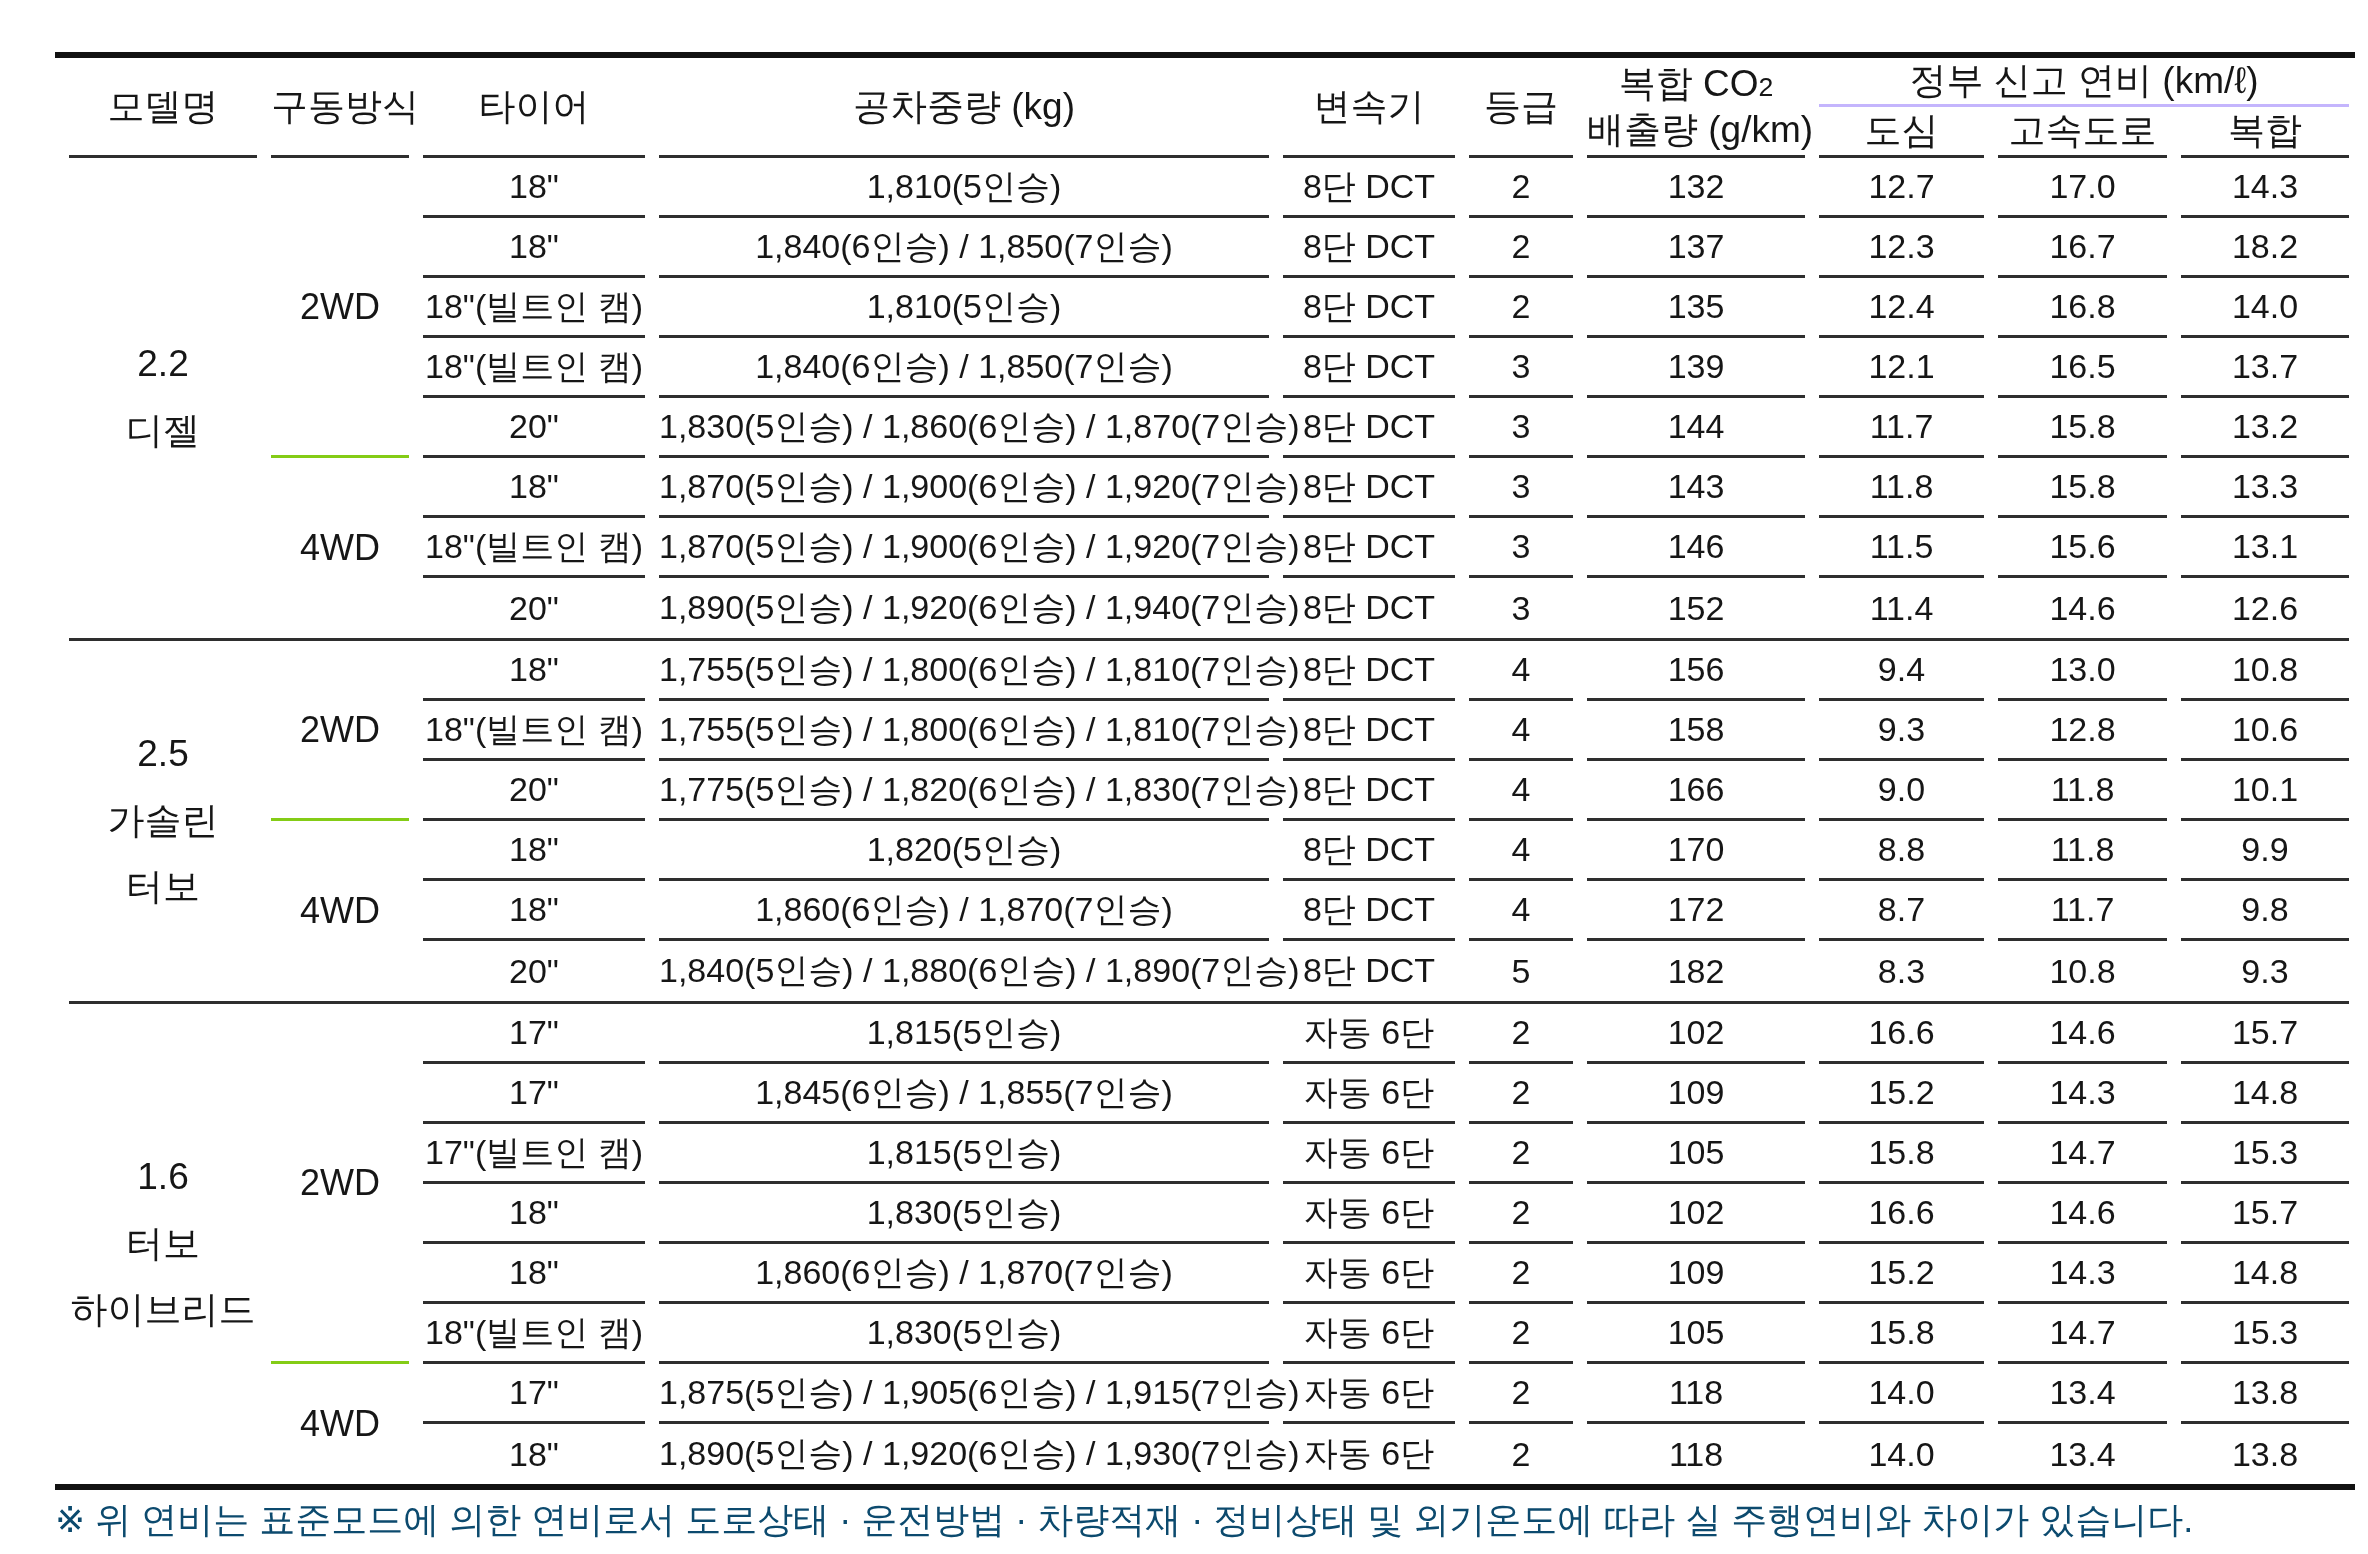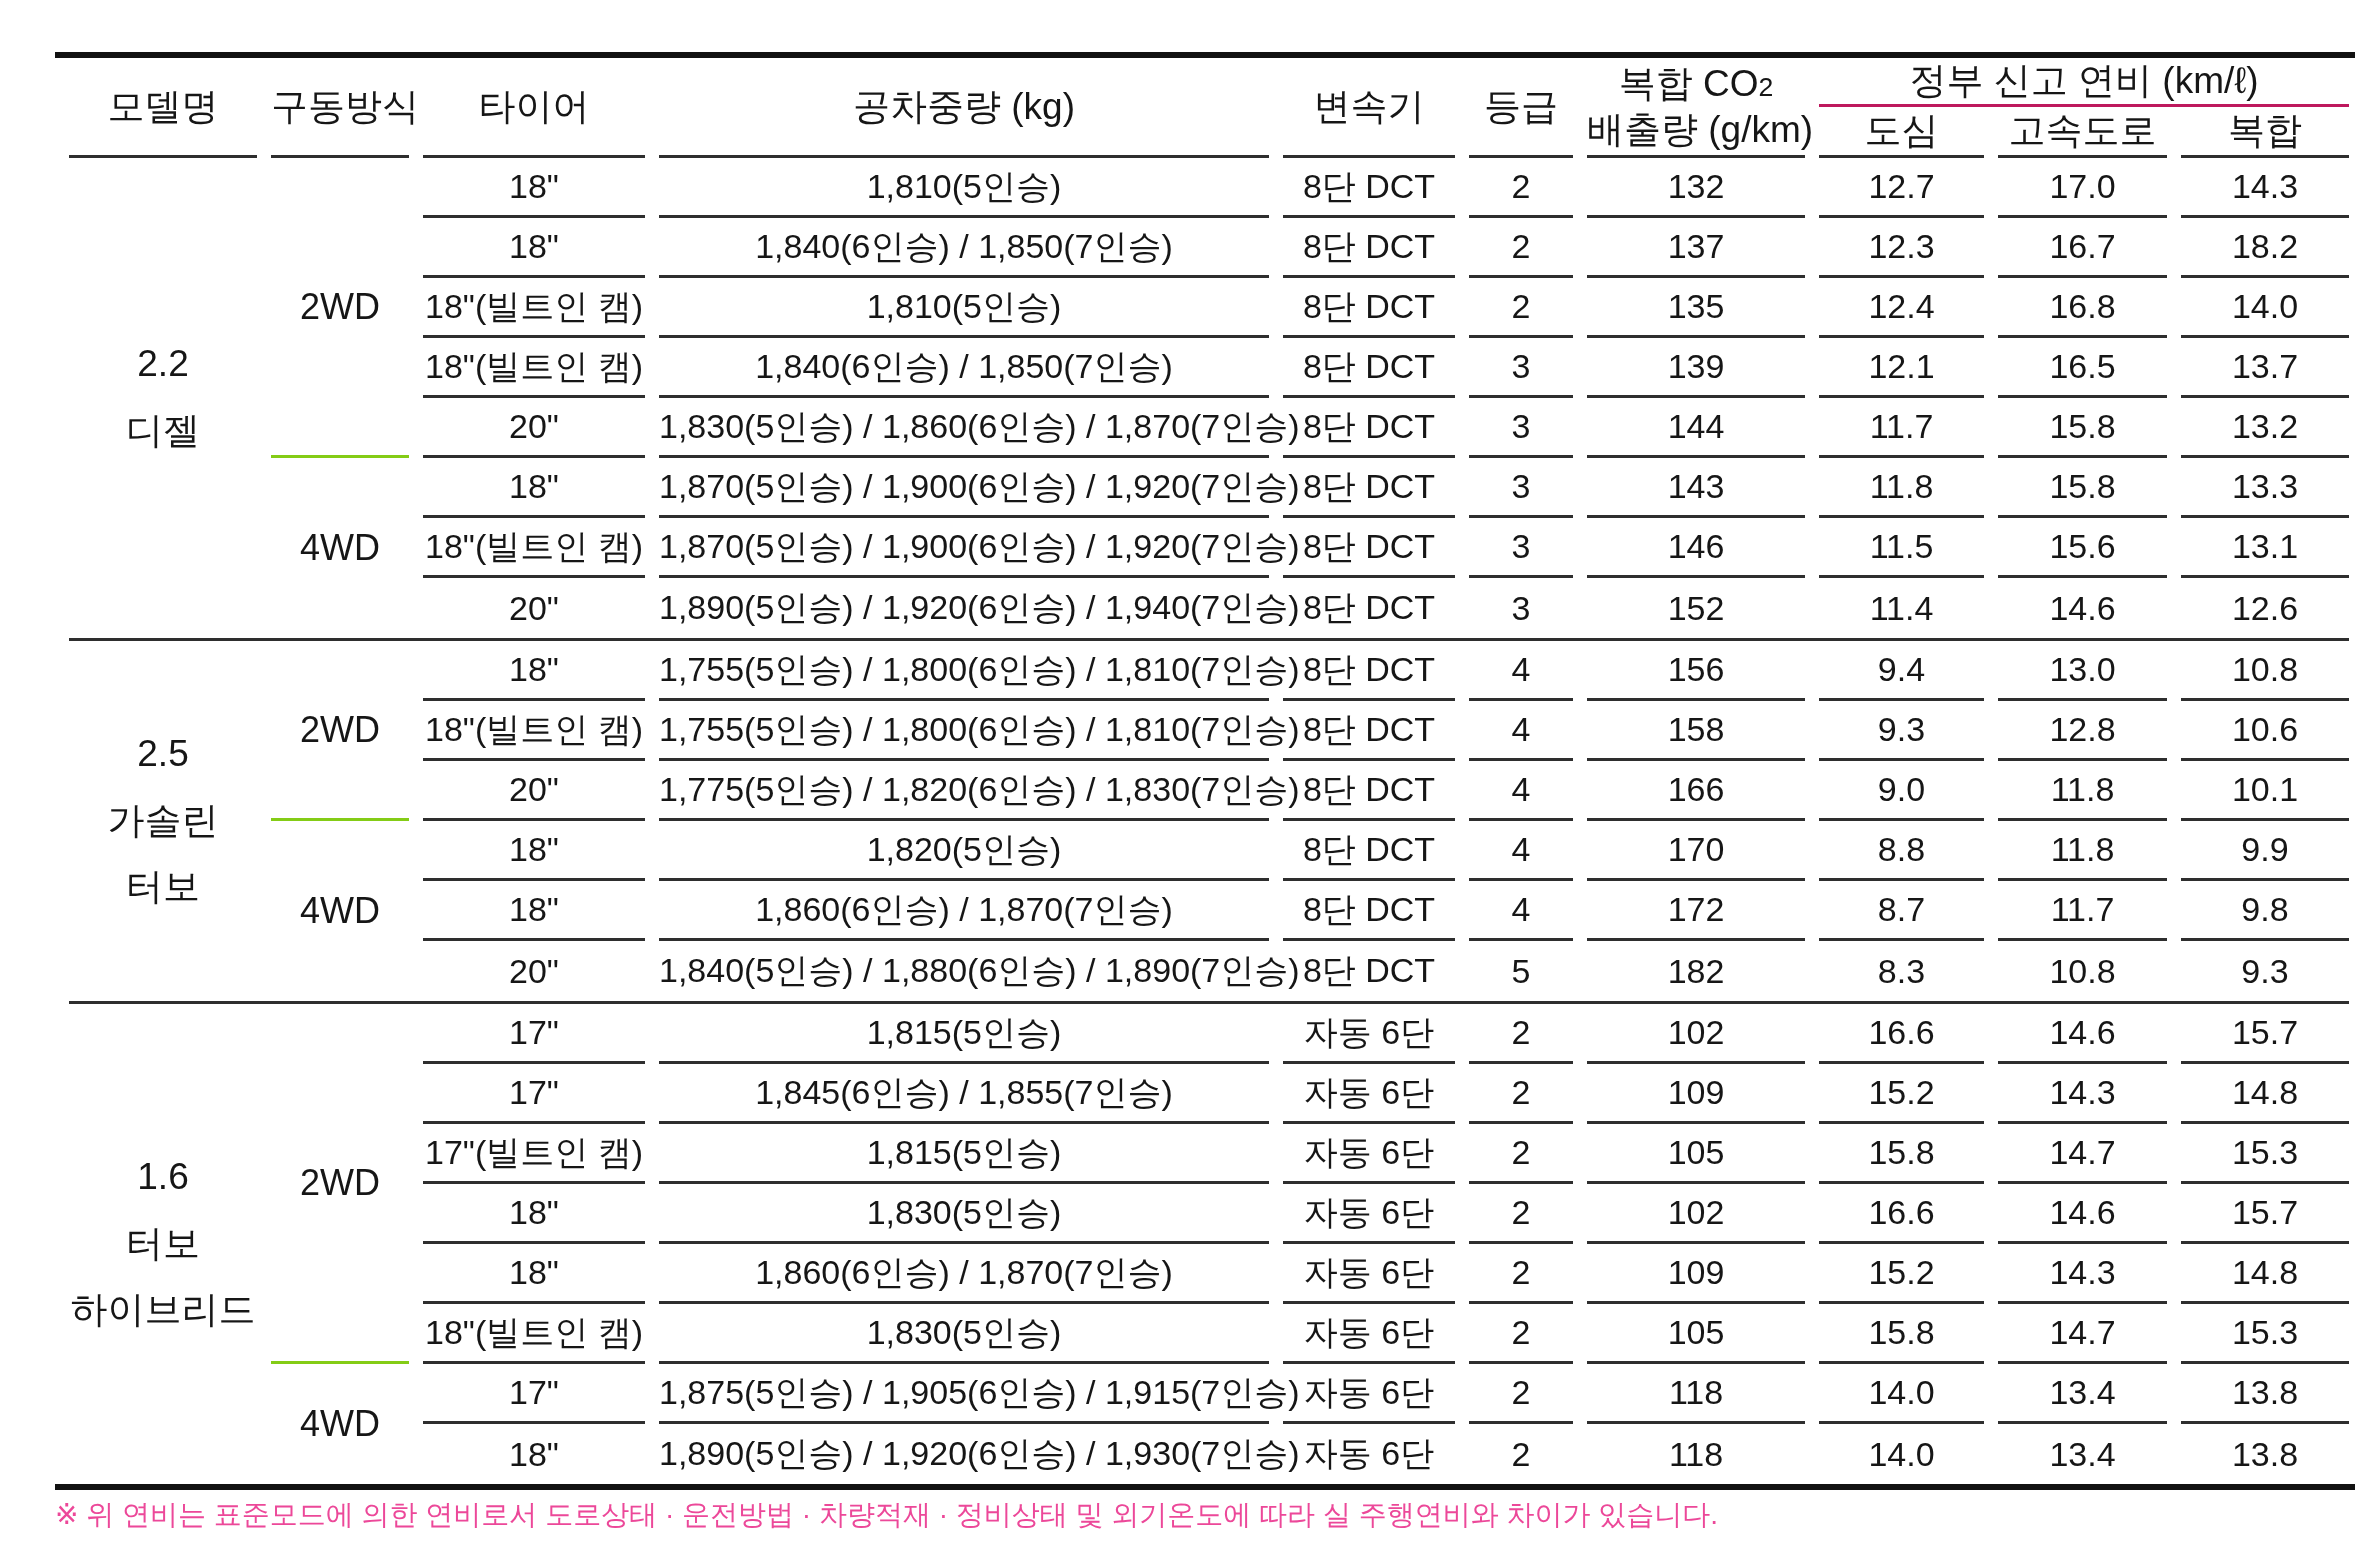--- a/index.html
+++ b/index.html
@@ -13,34 +13,34 @@
   }
   table{
     width:100%;border-collapse:separate;border-spacing:14px 0;table-layout:fixed;
   }
   th,td{padding:0;text-align:center;vertical-align:middle;font-weight:400;}
   thead th{
     font-size:37px;line-height:1.22;height:46px;
     border-bottom:3px solid #2e2e2e;white-space:nowrap;
   }
   thead tr.subrow th{height:48px;}
-  th.fuel{border-bottom:3px solid #be185d;}
+  th.fuel{border-bottom:3px solid #c4b5fd;}
   .sub2{font-size:0.72em;}
   tbody tr{height:60px;}
   tbody td{font-size:34px;white-space:nowrap;}
   td.c{border-bottom:3px solid #2e2e2e;}
   td.nb{border-bottom:none;}
   td.model{font-size:37px;white-space:pre-line;line-height:1.8;border-bottom:none;}
   td.drive{font-size:36px;border-bottom:none;}
   td.drive.gsep{border-bottom:3px solid #84cc16;}
   tr.sep{height:0;}
   tr.sep td{border-bottom:3px solid #2e2e2e;height:0;line-height:0;padding:0;}
   .footnote{
     position:absolute;left:55px;top:1496px;width:2260px;
-    font-size:28px;color:#ec4899;text-align:left;white-space:nowrap;
+    font-size:36px;color:#0c4a6e;text-align:left;white-space:nowrap;
   }
 </style>
 </head>
 <body>
 
 <div class="table-wrap">
   <table>
     <colgroup>
       <col style="width:188px">
         <col style="width:138px">

